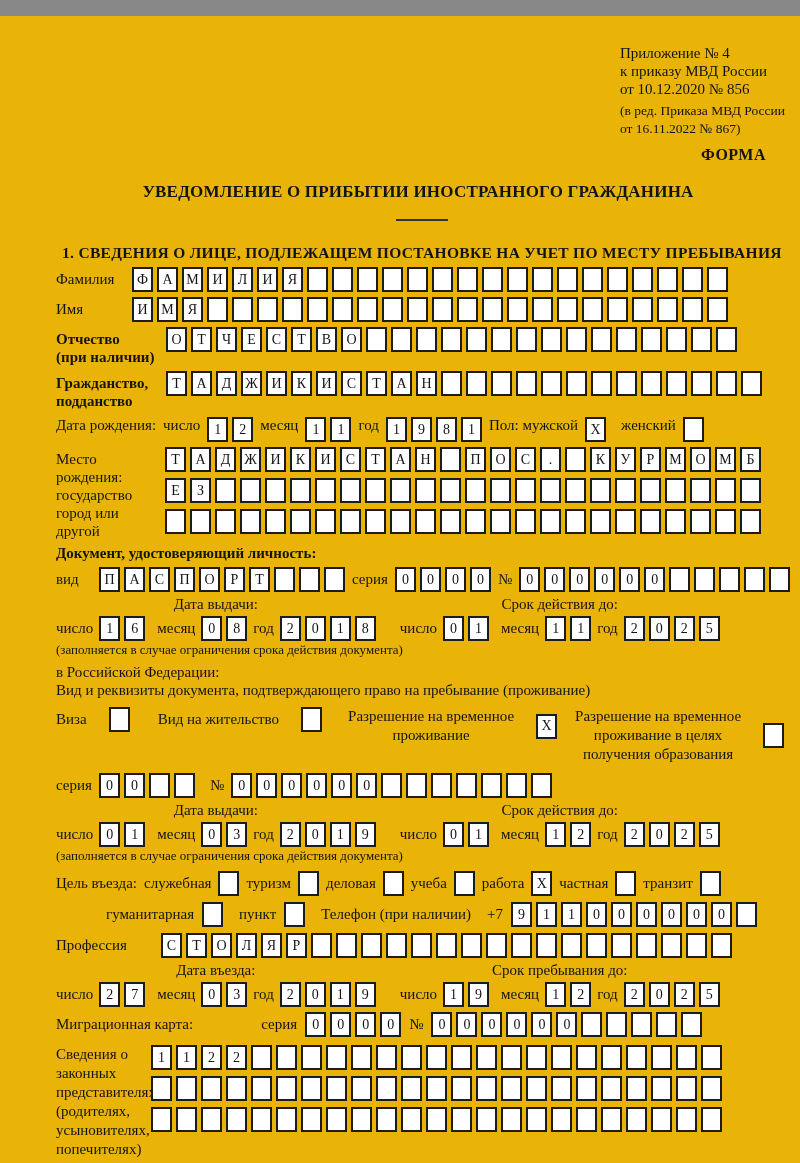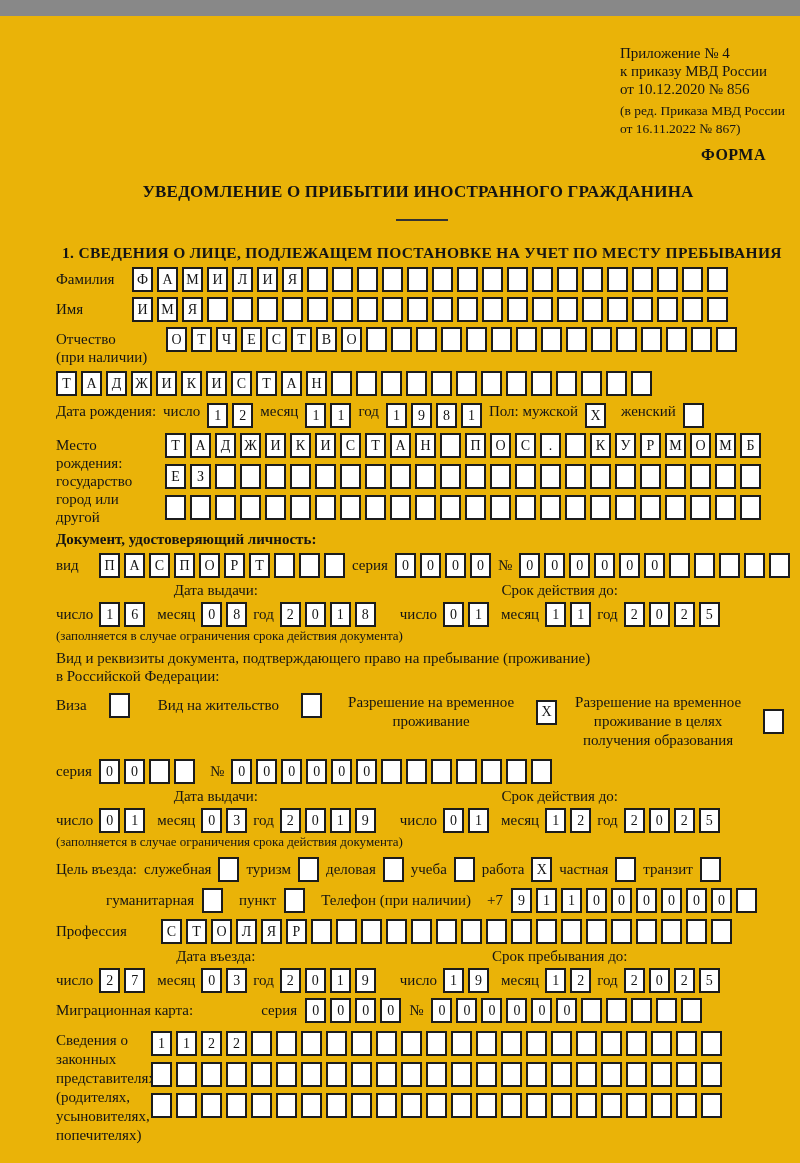--- a/index.html
+++ b/index.html
@@ -22,21 +22,21 @@
   .blank { display:inline-block; width:52px; height:14px; border-bottom:2px solid #333; margin-left:8px; }
 
   .sec-heading { font-weight:bold; font-size:15.5px; margin-top:16px; padding-left:6px;
                  letter-spacing:0.3px; white-space:nowrap; }
 
   
   .line { display:flex; align-items:flex-start; margin-top:5px; }
   .lbl  { line-height:18px; padding-top:3px; flex:0 0 auto; }
   .lbl2 { line-height:18px; padding-top:3px; flex:0 0 auto; }
   .w76  { width:76px; }
-  .w110 { width:110px; }
+  .w110 { width:110px;font-weight:bold; }
   .w109 { width:109px; }
   .w105 { width:105px; }
 
   .cells { display:flex; gap:4px; flex:0 0 auto; }
   .cell  { width:21px; height:25px; border:2px solid #1c1c1c; background:#fff;
            display:flex; align-items:center; justify-content:center;
            font-size:14px; flex:0 0 auto; }
   .rows-gap { display:flex; flex-direction:column; gap:6px; }
 
   
@@ -191,20 +191,24 @@
           <span class="cell"></span>
           <span class="cell"></span>
           <span class="cell"></span>
           <span class="cell"></span>
           <span class="cell"></span>
           <span class="cell"></span>
         </span>
     </div>
 
     <div class="line">
+      <span class="lbl2 w110">
+        <div>Гражданство,</div>
+        <div>подданство</div>
+      </span>
       <span class="cells">
           <span class="cell">Т</span>
           <span class="cell">А</span>
           <span class="cell">Д</span>
           <span class="cell">Ж</span>
           <span class="cell">И</span>
           <span class="cell">К</span>
           <span class="cell">И</span>
           <span class="cell">С</span>
           <span class="cell">Т</span>
@@ -424,22 +428,22 @@
               <span class="cell">0</span>
               <span class="cell">2</span>
               <span class="cell">5</span>
             </span>
         </div>
       </div>
     </div>
     <div class="note-line">(заполняется в случае ограничения срока действия документа)</div>
 
     <div class="intro">
+      <div>в Российской Федерации:</div>
       <div>Вид и реквизиты документа, подтверждающего право на пребывание (проживание)</div>
-      <div>в Российской Федерации:</div>
     </div>
 
     <div class="opts">
       <div class="opt">
         <div class="opt-label">Виза</div>
         <span class="cells">
             <span class="cell"></span>
           </span>
       </div>
       <div class="opt opt-m1">

